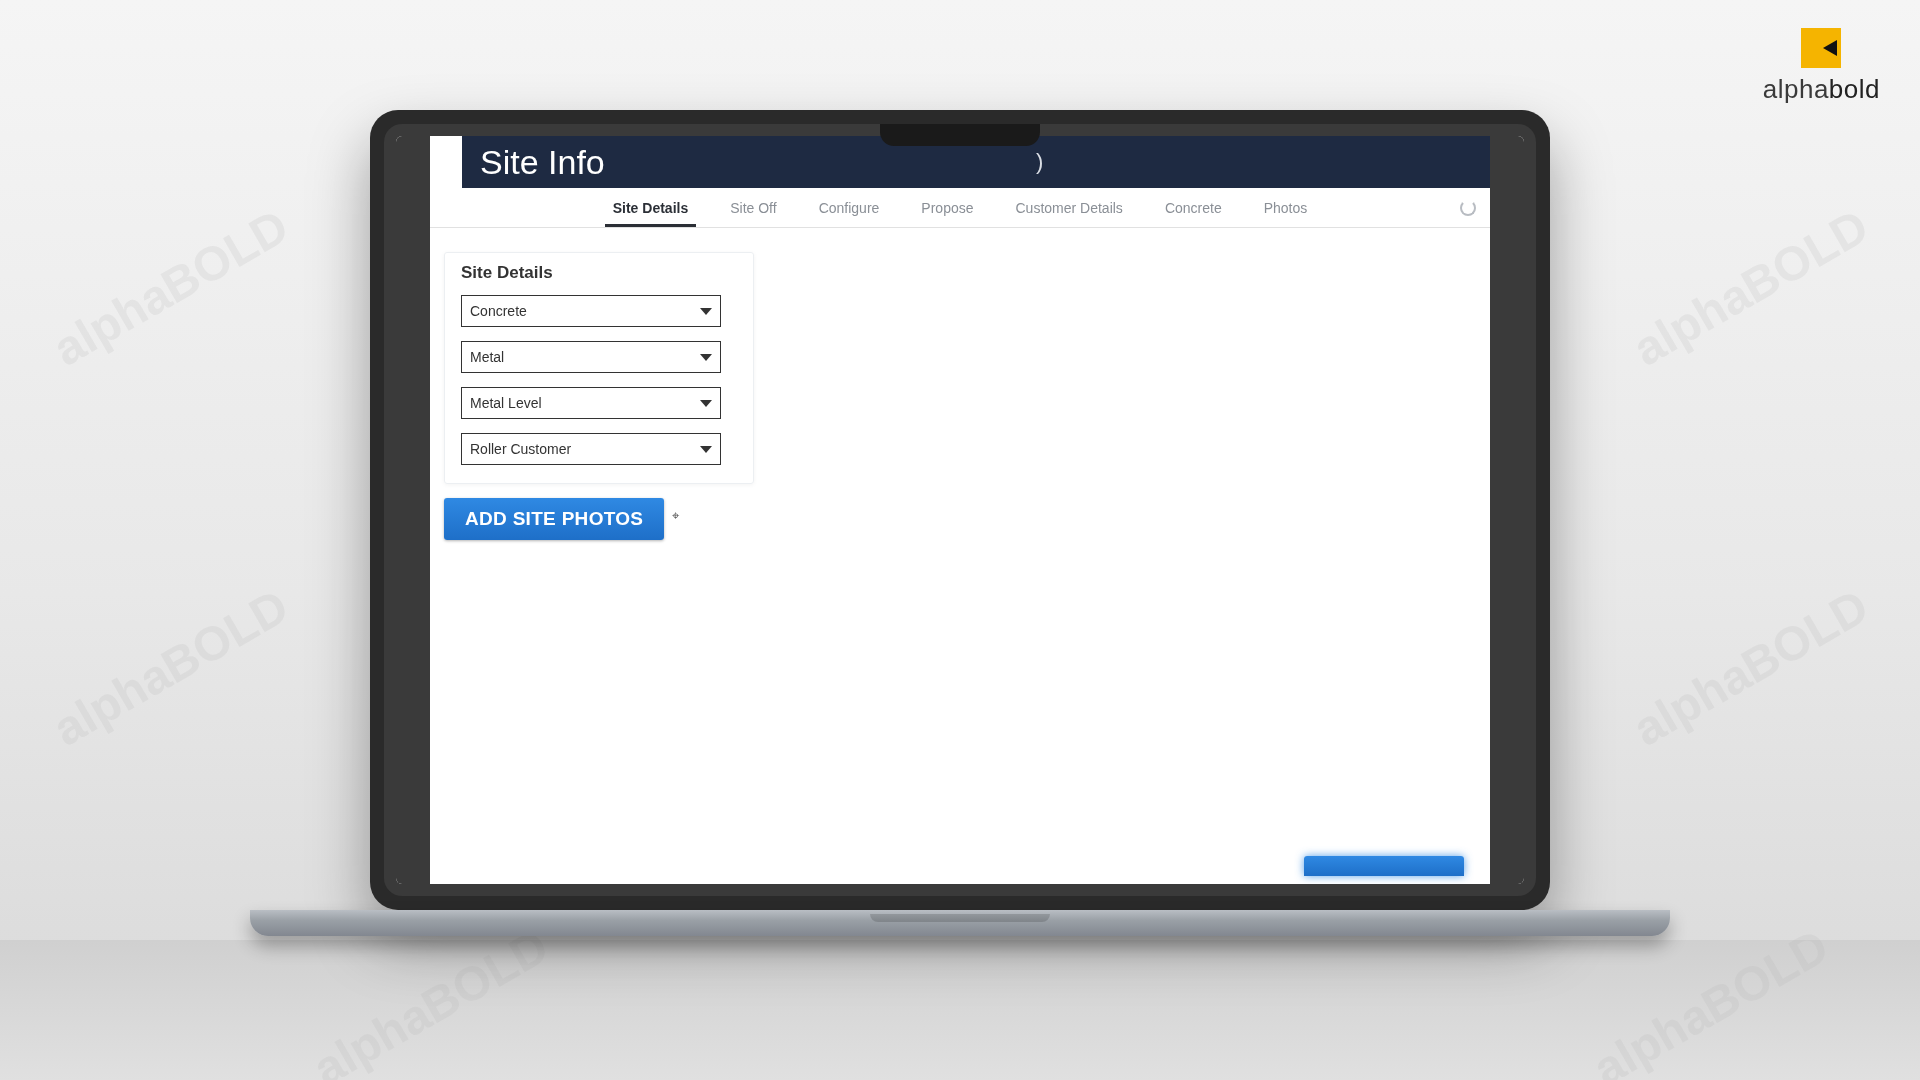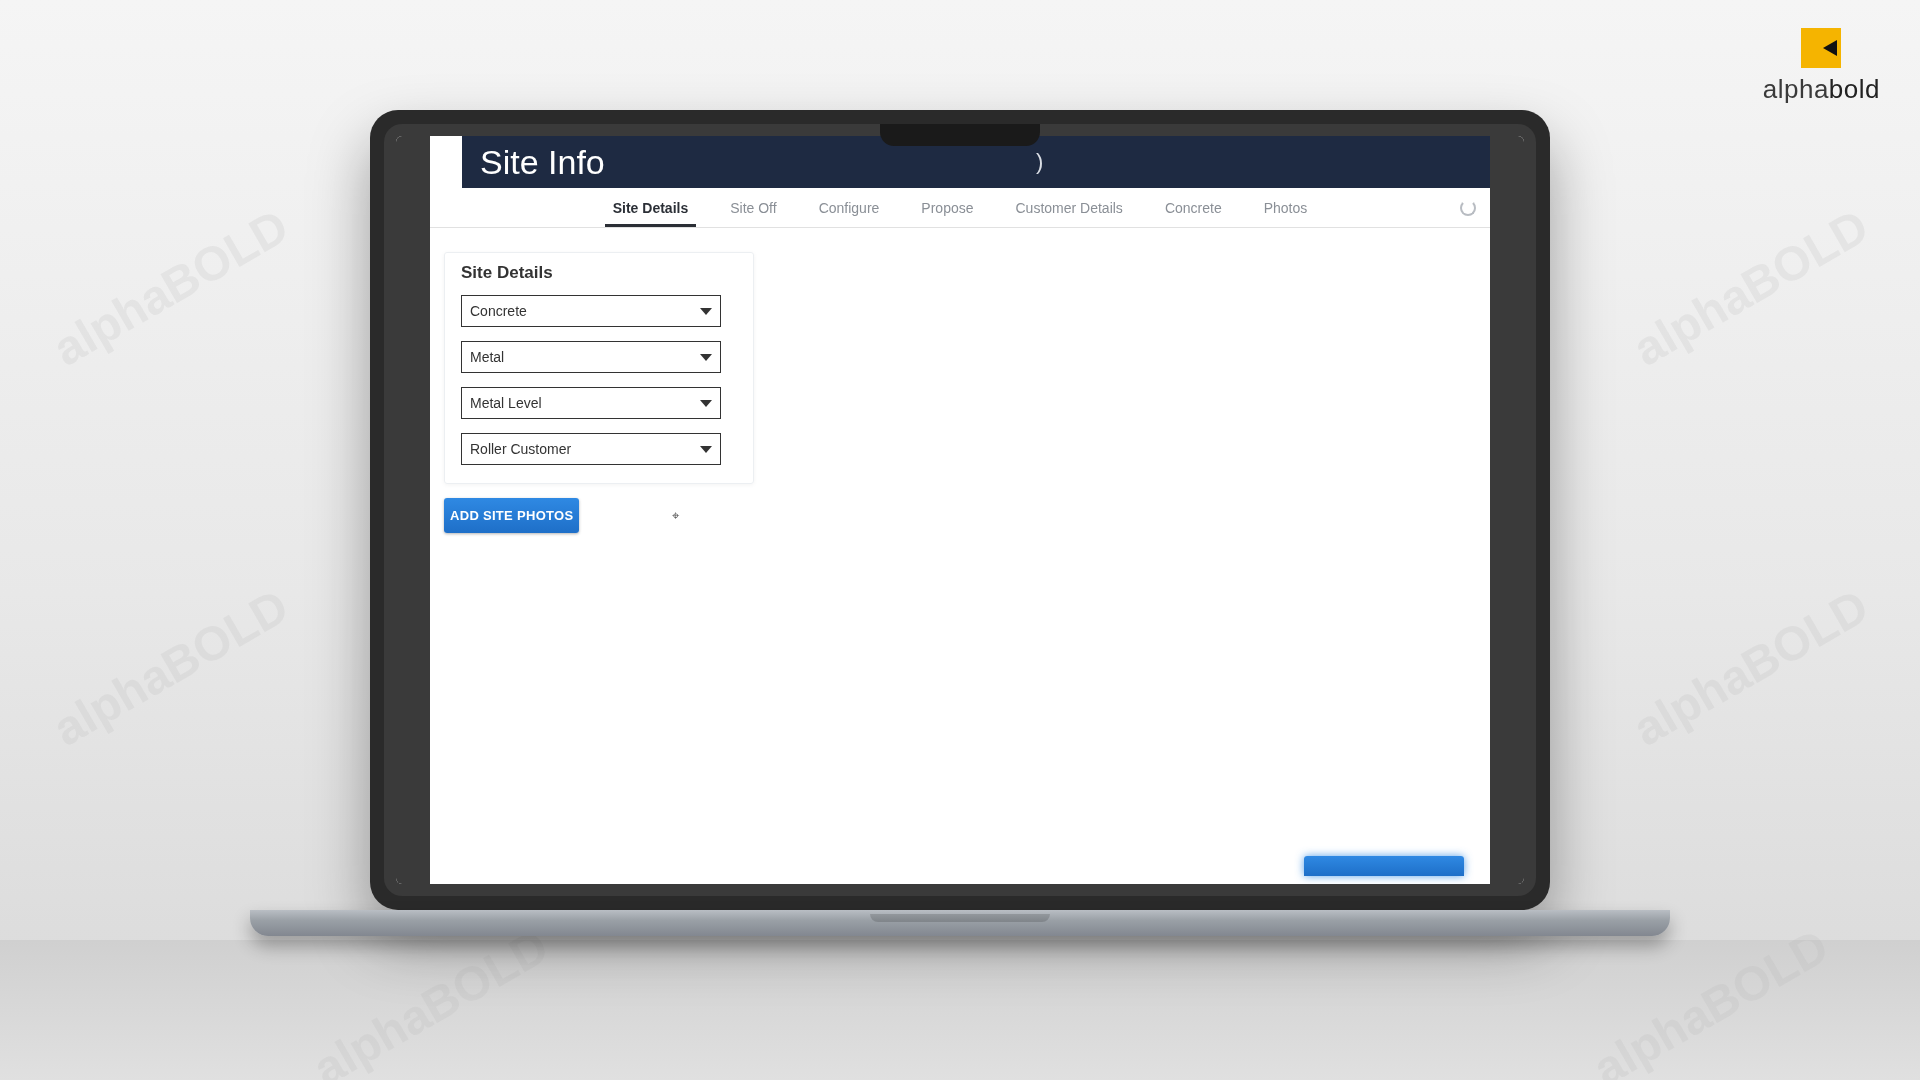--- a/index.html
+++ b/index.html
@@ -133,22 +133,22 @@
     font-size: 14px; color:#333; background:#fff;
     cursor:pointer;
   }
   .select:last-of-type { margin-bottom:0; }
   .chev { width:0;height:0;border-left:6px solid transparent;border-right:6px solid transparent;border-top:7px solid #333; }
 
   .btn-primary {
     margin-top: 14px;
     display:inline-block;
     background: linear-gradient(180deg,#2f89e3,#1e6fc8);
-    color:#fff; font-size:13px; font-weight:600;
-    padding: 10px 6px; border-radius:3px;
+    color:#fff; font-size:19px; font-weight:600;
+    padding: 10px 21px; border-radius:3px;
     letter-spacing:0.3px;
     box-shadow: 0 1px 3px rgba(0,0,0,0.3);
     cursor:pointer;
   }
   .cursor-glyph { position:absolute; left:242px; top:280px; font-size:13px; color:#555; }
 
   .bottom-btn {
     position:absolute; right:26px; bottom:8px;
     width:160px; height:20px; border-radius:3px 3px 0 0;
     background: linear-gradient(180deg,#2f89e3,#1e6fc8);

